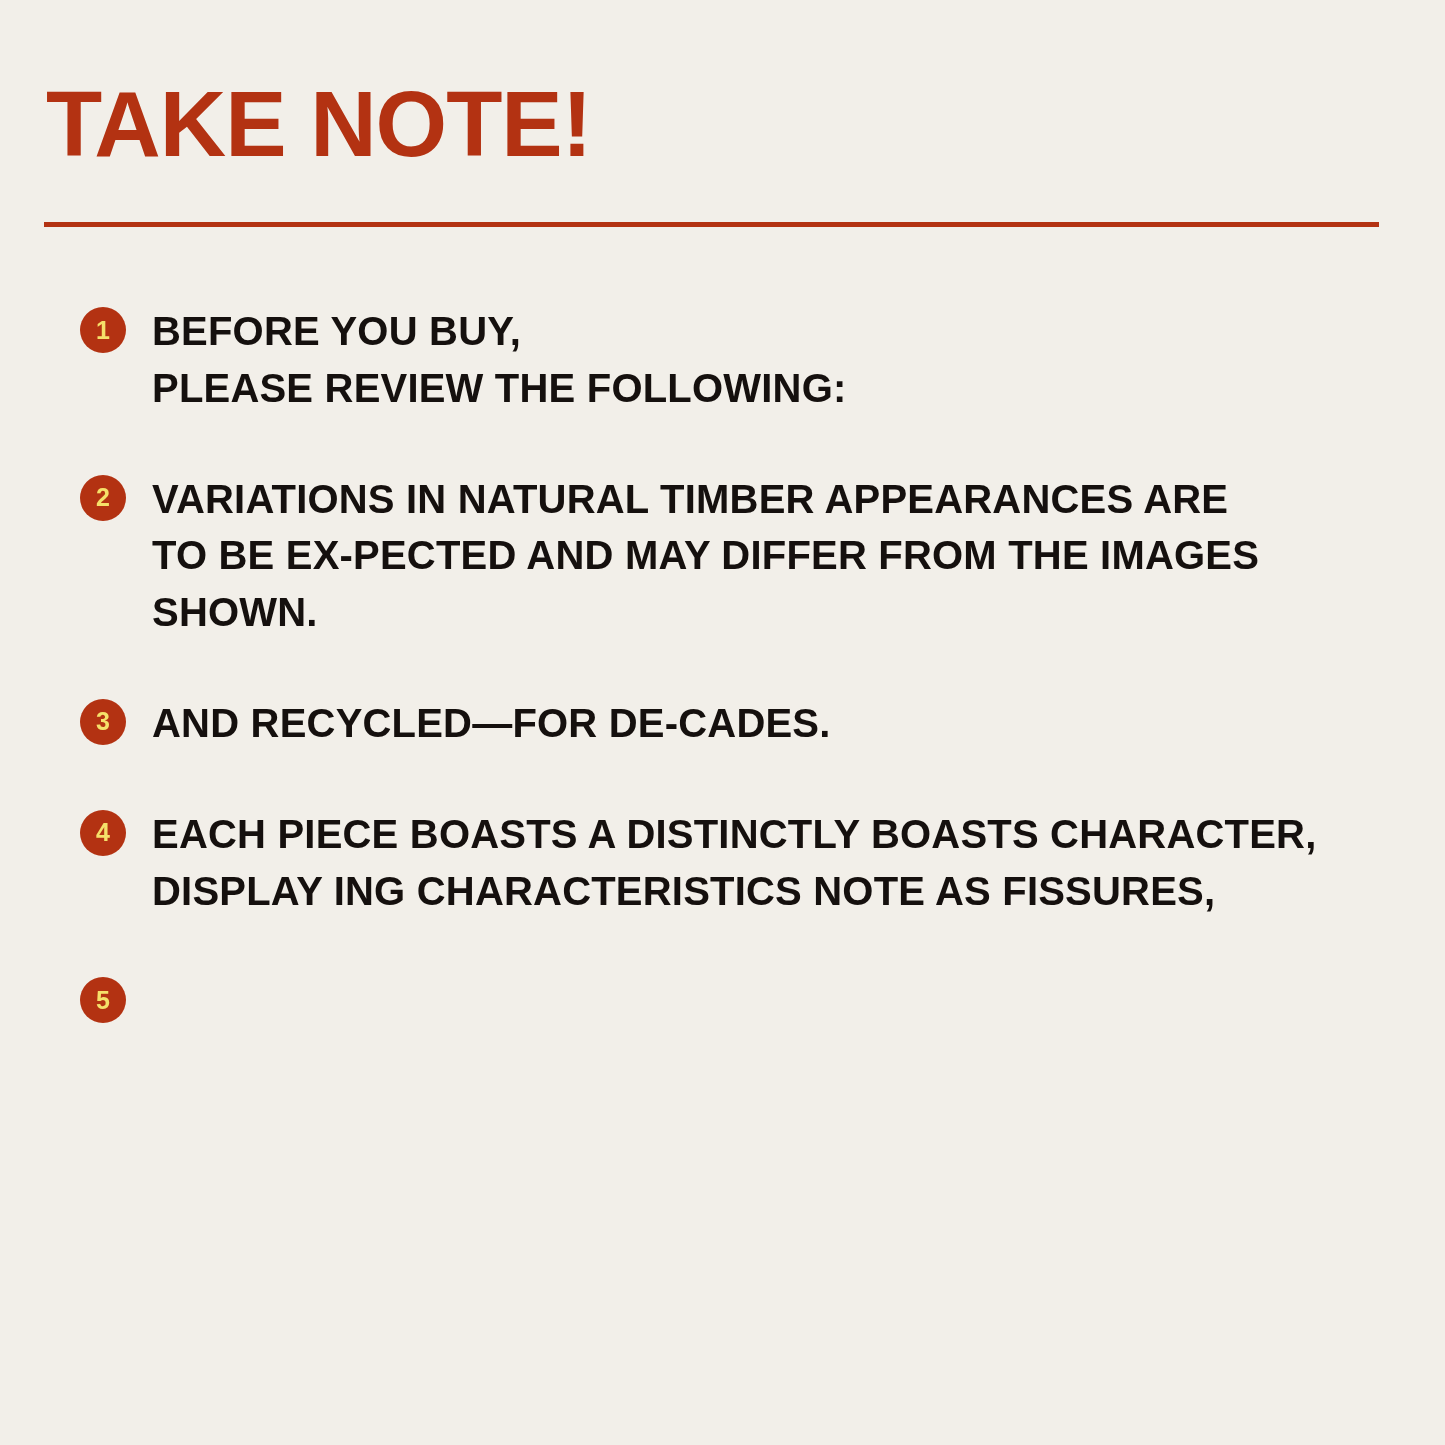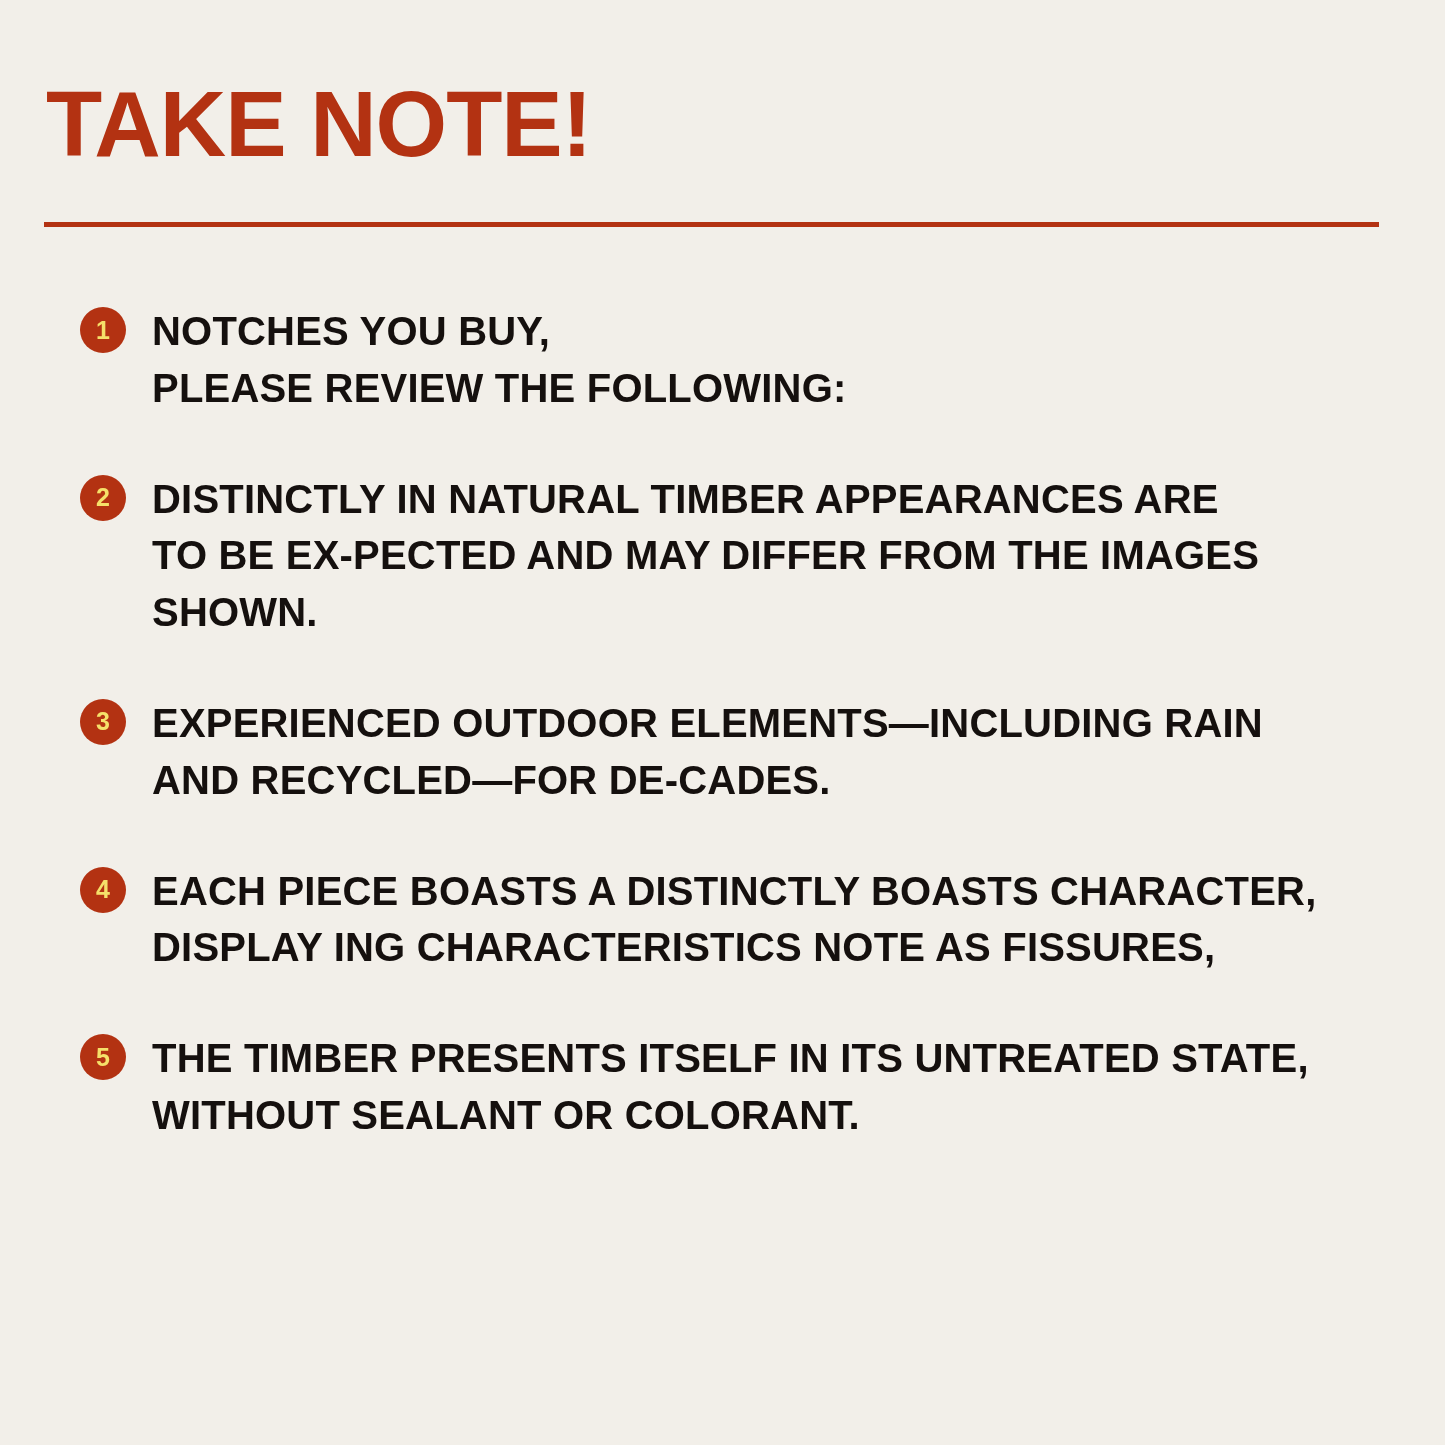--- a/index.html
+++ b/index.html
@@ -86,52 +86,47 @@
 
   <h1 class="title">TAKE NOTE!</h1>
 
   <div class="divider"></div>
 
   <div class="notes">
 
     <div class="note-item">
       <div class="badge">1</div>
       <div class="note-text bold-strong">
-        <span class="line">NOTCHES YOU BUY,</span>
+        <span class="line">BEFORE YOU BUY,</span>
         <span class="line">PLEASE REVIEW THE FOLLOWING:</span>
       </div>
     </div>
 
     <div class="note-item">
       <div class="badge">2</div>
       <div class="note-text">
-        <span class="line">DISTINCTLY IN NATURAL TIMBER APPEARANCES ARE</span>
+        <span class="line">VARIATIONS IN NATURAL TIMBER APPEARANCES ARE</span>
         <span class="line">TO BE EX-PECTED AND MAY DIFFER FROM THE IMAGES</span>
         <span class="line">SHOWN.</span>
       </div>
     </div>
 
     <div class="note-item">
       <div class="badge">3</div>
       <div class="note-text">
-        <span class="line">EXPERIENCED OUTDOOR ELEMENTS—INCLUDING RAIN</span>
         <span class="line">AND RECYCLED—FOR DE-CADES.</span>
       </div>
     </div>
 
     <div class="note-item">
       <div class="badge">4</div>
       <div class="note-text">
         <span class="line">EACH PIECE BOASTS A DISTINCTLY BOASTS CHARACTER,</span>
         <span class="line">DISPLAY ING CHARACTERISTICS NOTE AS FISSURES,</span>
       </div>
     </div>
 
     <div class="note-item">
       <div class="badge">5</div>
-      <div class="note-text">
-        <span class="line">THE TIMBER PRESENTS ITSELF IN ITS UNTREATED STATE,</span>
-        <span class="line">WITHOUT SEALANT OR COLORANT.</span>
-      </div>
     </div>
 
   </div>
 </div>
 
 </body></html>

